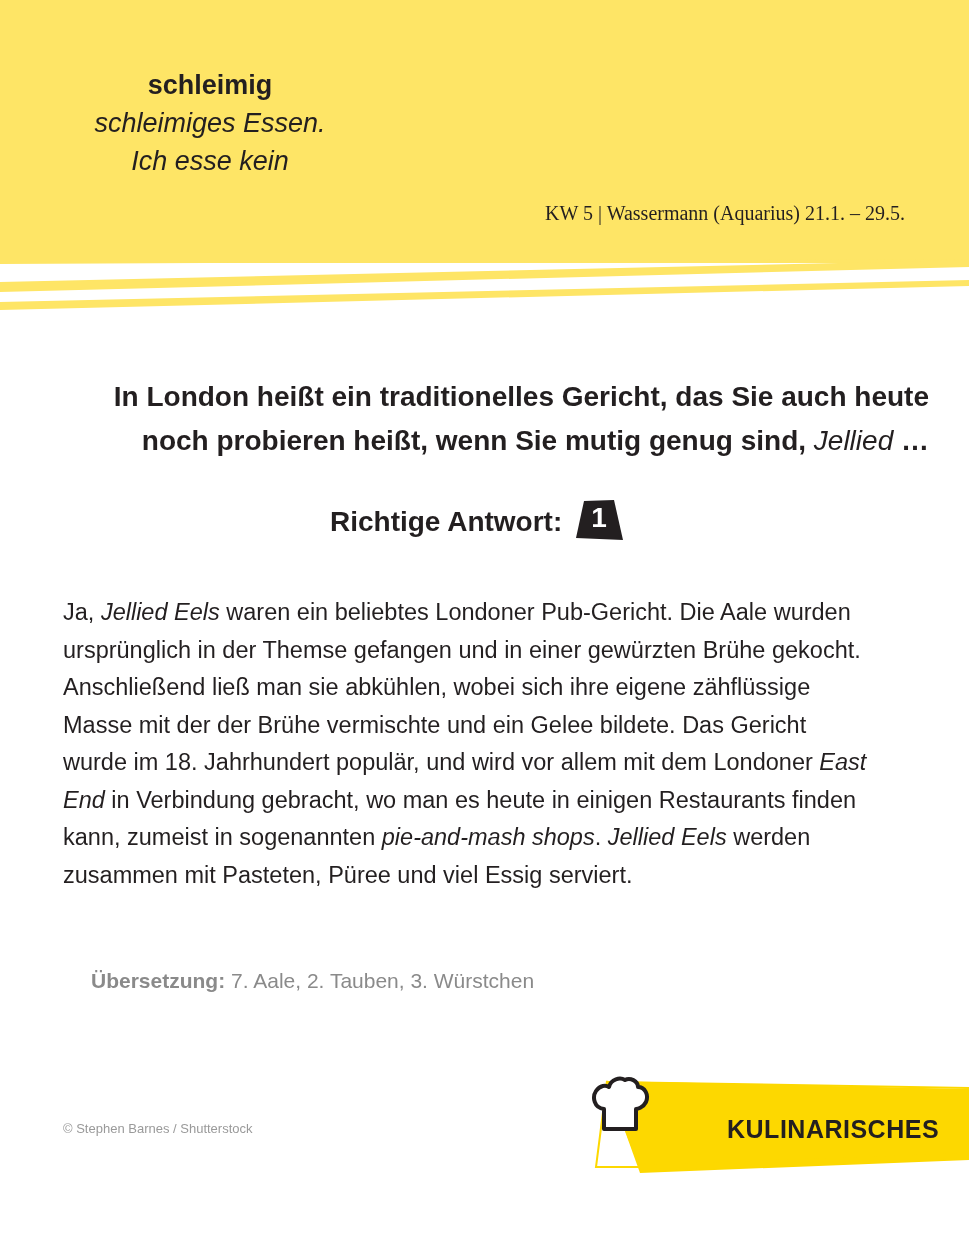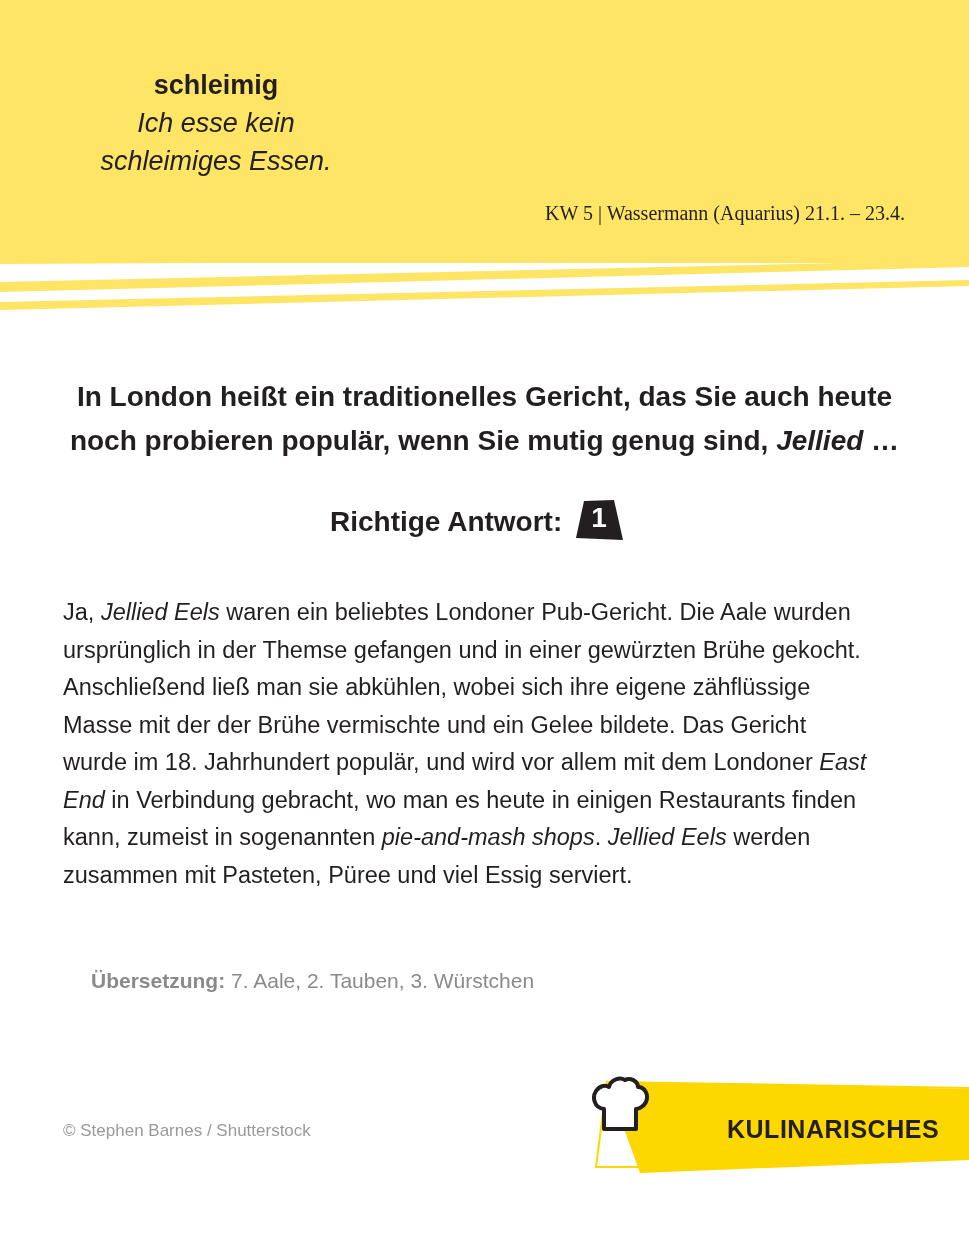--- a/index.html
+++ b/index.html
@@ -7,34 +7,34 @@
     width: 969px; height: 1237px; position: relative; overflow: hidden;
     background: #ffffff; color: #231f20;
     font-family: "Liberation Sans", sans-serif;
   }
   .header-band {
     position: absolute; left: 0; top: 0; width: 969px; height: 263px;
     background: #fee566;
   }
   .stripes { position: absolute; left: 0; top: 250px; width: 969px; height: 70px; }
   .word-block {
-    position: absolute; left: 66px; top: 66px; width: 300px; text-align: center;
+    position: absolute; left: 60px; top: 66px; width: 300px; text-align: center;
     font-size: 27px; line-height: 38px;
   }
   .word-title { font-weight: bold; display: block; }
   .word-example { font-style: italic; display: block; }
   .week-label {
     position: absolute; right: 64px; top: 202px;
     font-family: "Liberation Serif", serif; font-size: 20px; color: #231f20;
   }
   .question {
-    position: absolute; left: 40px; top: 375px; width: 889px; text-align: center;
+    position: absolute; left: 40px; top: 375px; width: 889px; text-align: right;
     font-size: 28px; line-height: 44px; font-weight: bold;
   }
-  .question .ital { font-style: italic; font-weight: bold; }
+  .question .ital { font-style: italic; font-weight: normal; }
   .answer-row {
     position: absolute; left: 0; top: 506px; width: 956px; text-align: center;
     font-size: 28px; font-weight: bold;
   }
   .answer-badge {
     display: inline-block; position: relative; width: 50px; height: 42px;
     vertical-align: middle; margin-left: 6px; margin-top: -6px;
   }
   .answer-badge svg { position: absolute; left: 0; top: 0; }
   .answer-badge span {
@@ -44,21 +44,21 @@
   .explanation {
     position: absolute; left: 63px; top: 594px; width: 810px;
     font-size: 23.5px; line-height: 37.5px; color: #231f20;
   }
   .explanation i { font-style: italic; }
   .translation {
     position: absolute; left: 63px; top: 969px; font-size: 21px; color: #8a8a8a;
   }
   .translation b { font-weight: bold; margin-left: 28px; }
   .credit {
-    position: absolute; left: 63px; top: 1121px; font-size: 17px; color: #9a9a9a;
+    position: absolute; left: 63px; top: 1121px; font-size: 13px; color: #9a9a9a;
   }
   .category-banner { position: absolute; left: 590px; top: 1075px; width: 379px; height: 110px; }
   .category-banner svg { position: absolute; left: 0; top: 0; }
   .category-label {
     position: absolute; left: 137px; top: 40px; font-size: 25px; font-weight: bold;
     letter-spacing: 0.5px; color: #231f20;
   }
   .chef-icon { position: absolute; left: 62px; top: 20px; }
 </style>
 </head>
@@ -66,29 +66,29 @@
 
 <div class="header-band"></div>
 <svg class="stripes" width="969" height="70" viewBox="0 0 969 70">
   <polygon points="0,32 969,10 969,17 0,42" fill="#fee566"></polygon>
   <polygon points="0,52 969,30 969,36 0,60" fill="#fee566"></polygon>
   <polygon points="0,0 969,0 969,9 0,14" fill="#fee566"></polygon>
 </svg>
 
 <div class="word-block">
   <span class="word-title">schleimig</span>
+  <span class="word-example">schleimiges Essen.</span>
   <span class="word-example">Ich esse kein</span>
-  <span class="word-example">schleimiges Essen.</span>
 </div>
 
-<div class="week-label">KW 5 | Wassermann (Aquarius) 21.1. – 23.4.</div>
+<div class="week-label">KW 5 | Wassermann (Aquarius) 21.1. – 29.5.</div>
 
 <div class="question">
   <div>In London heißt ein traditionelles Gericht, das Sie auch heute</div>
-  <div><span>noch probieren populär, wenn Sie mutig genug sind, </span><span class="ital">Jellied</span><span> …</span></div>
+  <div><span>noch probieren heißt, wenn Sie mutig genug sind, </span><span class="ital">Jellied</span><span> …</span></div>
 </div>
 
 <div class="answer-row">
   <span>Richtige Antwort:</span>
   <span class="answer-badge">
     <svg width="50" height="42" viewBox="0 0 50 42">
         <polygon points="8,1 38,0 47,40 0,38" fill="#231f20"></polygon>
       </svg>
     <span>1</span>
   </span>

